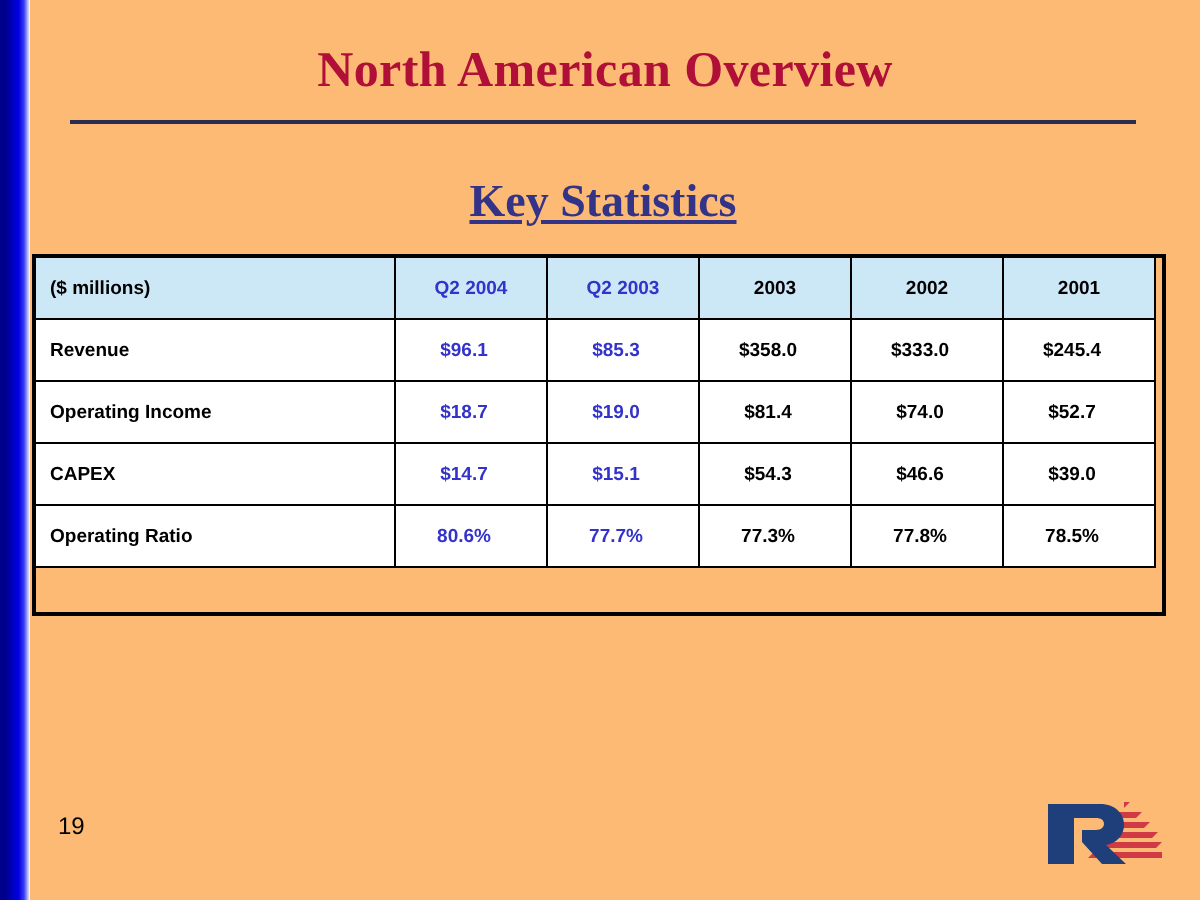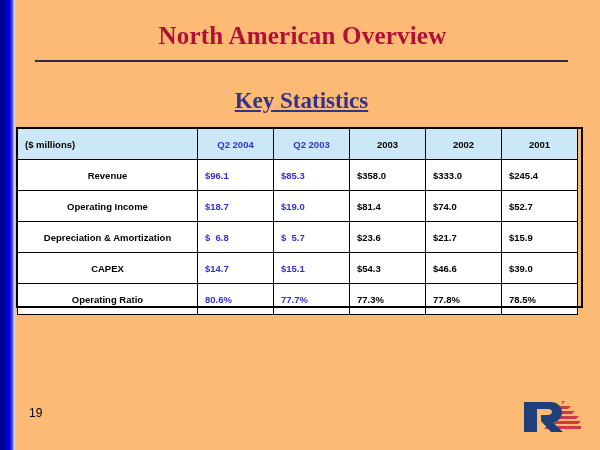--- a/index.html
+++ b/index.html
@@ -99,26 +99,26 @@
     font-size: 9.5px;
   }
   #stats-table thead th.corner {
     text-align: left;
     color: #000000;
   }
   #stats-table thead th.hl {
     color: #3333cc;
   }
   #stats-table tbody td.rowlabel {
-    text-align: center;
+    text-align: left;
     color: #000000;
     background: #ffffff;
   }
   #stats-table tbody td.num {
-    text-align: left;
+    text-align: center;
     background: #ffffff;
     color: #000000;
     padding-right: 14px;
   }
   #stats-table tbody td.num.hl {
     color: #3333cc;
   }
   #stats-table .colgroup-label { width: 180px; }
   #stats-table .colgroup-num   { width: 76px; }
 
@@ -195,28 +195,20 @@
         </tr>
         <tr>
           <td class="rowlabel">Operating Income</td>
           <td class="num hl">$18.7</td>
           <td class="num hl">$19.0</td>
           <td class="num">$81.4</td>
           <td class="num">$74.0</td>
           <td class="num">$52.7</td>
         </tr>
         <tr>
-          <td class="rowlabel">Depreciation &amp; Amortization</td>
-          <td class="num hl">$  6.8</td>
-          <td class="num hl">$  5.7</td>
-          <td class="num">$23.6</td>
-          <td class="num">$21.7</td>
-          <td class="num">$15.9</td>
-        </tr>
-        <tr>
           <td class="rowlabel">CAPEX</td>
           <td class="num hl">$14.7</td>
           <td class="num hl">$15.1</td>
           <td class="num">$54.3</td>
           <td class="num">$46.6</td>
           <td class="num">$39.0</td>
         </tr>
         <tr>
           <td class="rowlabel">Operating Ratio</td>
           <td class="num hl">80.6%</td>

